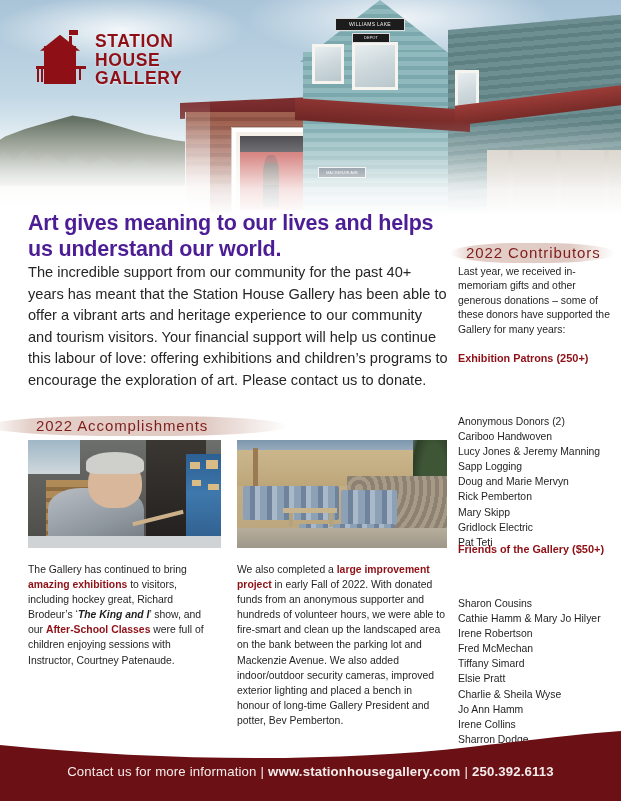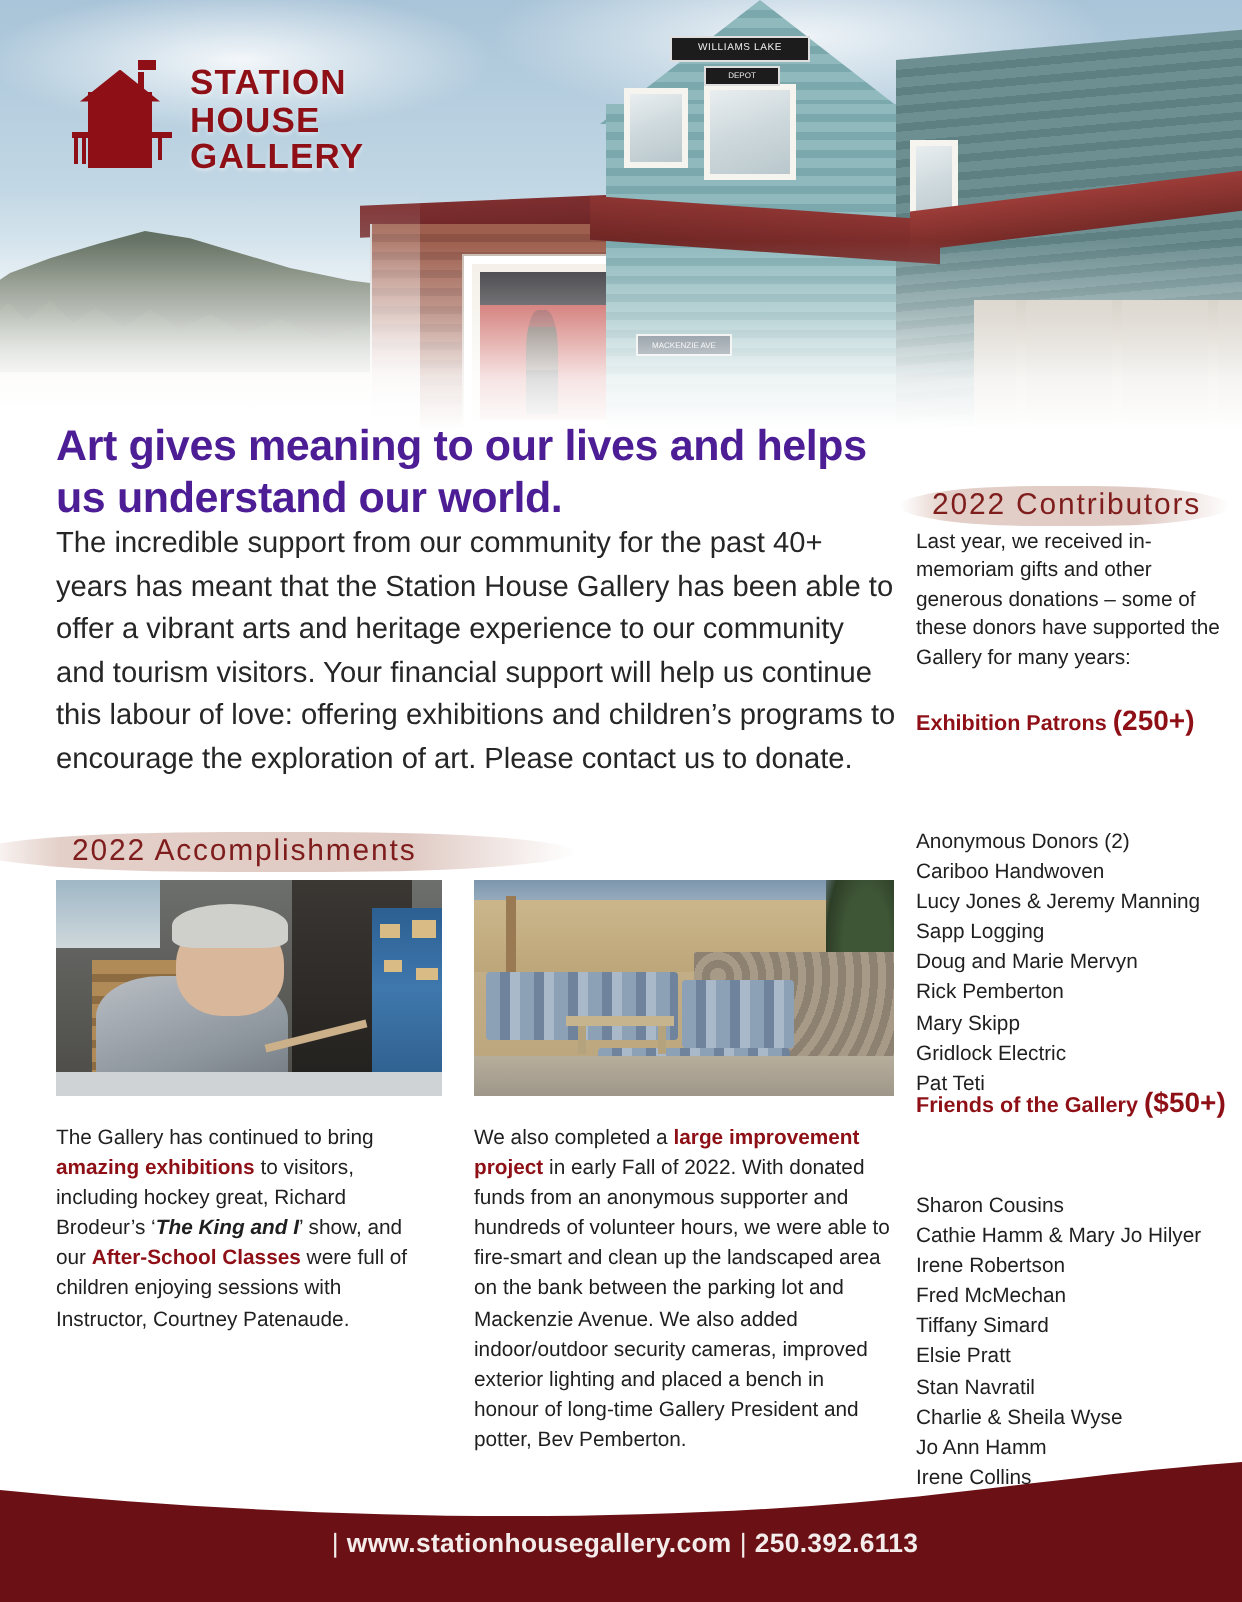--- a/index.html
+++ b/index.html
@@ -245,21 +245,21 @@
     left: -8px; width: 165px;
   }
   #contrib-intro {
     position: absolute; left: 458px; top: 265px; width: 152px;
     font-size: 10.4px; line-height: 14.4px; color: #1f1f1f;
   }
   .list-head {
     position: absolute; left: 458px; width: 160px;
     color: #8e1016; font-weight: 700; font-size: 10.8px;
   }
-  .list-head .amt { font-size: 14px; }
+  .list-head .amt { font-size: 11px; }
   #patrons-head { top: 352px; }
   #friends-head { top: 543px; }
   .name-list {
     position: absolute; left: 458px; width: 162px;
     font-size: 10.4px; line-height: 15.1px; color: #1f1f1f; margin-top: 48px;
   }
   #patrons-list { top: 366px; }
   #friends-list { top: 548px; }
   .name-list div { white-space: nowrap; }
 
@@ -408,33 +408,33 @@
     <span>Friends of the Gallery</span>
     <span class="amt">($50+)</span>
   </div>
   <div class="name-list" id="friends-list">
       <div>Sharon Cousins</div>
       <div>Cathie Hamm &amp; Mary Jo Hilyer</div>
       <div>Irene Robertson</div>
       <div>Fred McMechan</div>
       <div>Tiffany Simard</div>
       <div>Elsie Pratt</div>
-      <div>Stan Navratil</div>
       <div>Charlie &amp; Sheila Wyse</div>
       <div>Jo Ann Hamm</div>
       <div>Irene Collins</div>
       <div>Sharron Dodge</div>
       <div>Suzanne Cochran</div>
     </div>
 
   <div class="footer-wrap">
     <svg class="footer-curve" viewBox="0 0 621 70" preserveAspectRatio="none">
       <path d="M0,14 C160,30 330,32 470,16 C530,9 580,3 621,0 L621,70 L0,70 Z" fill="#6b1015"></path>
     </svg>
     <div class="footer-text">
+      <span>Contact us for more information</span>
       <span class="sep">|</span>
       <b>www.stationhousegallery.com</b>
       <span class="sep">|</span>
       <b>250.392.6113</b>
     </div>
   </div>
 
 </div>
 
 </body></html>

